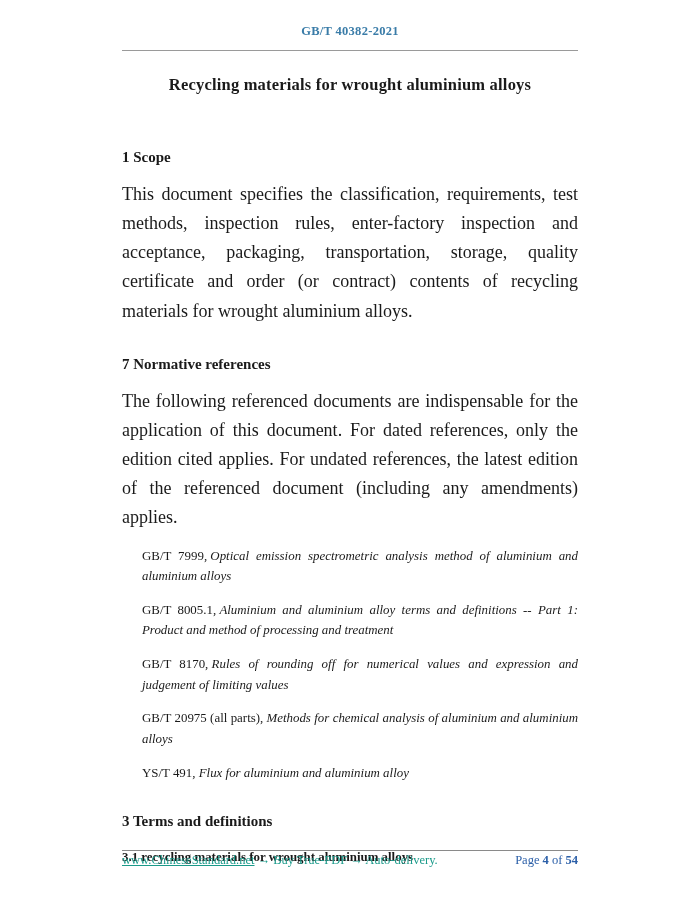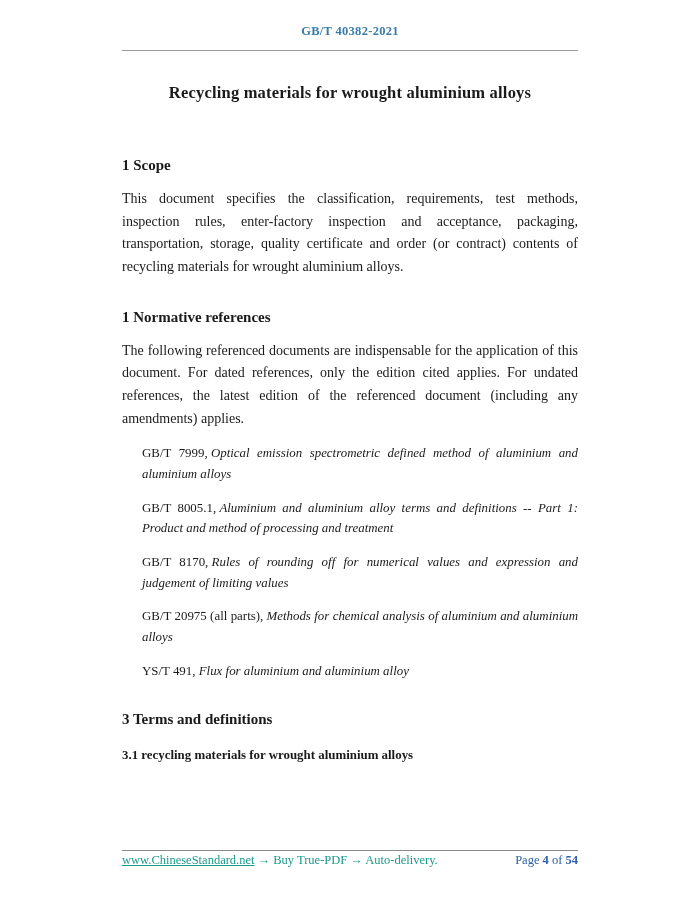--- a/index.html
+++ b/index.html
@@ -28,33 +28,33 @@
   }
   .header-rule {
     border: none;
     border-top: 1px solid #9a9a9a;
     margin: 11px 0 0 0;
   }
   .doc-title {
     text-align: center;
     font-size: 16.5px;
     font-weight: bold;
-    margin-top: 32px;
+    margin-top: 24px;
     letter-spacing: 0.2px;
   }
   .sec-heading {
     font-size: 15px;
     font-weight: bold;
     margin: 30px 0 0 0;
   }
   .sec-heading.first {
     margin-top: 54px;
   }
   .para {
-    font-size: 14px;
+    font-size: 18px;
     line-height: 1.62;
     text-align: justify;
     margin: 14px 0 0 0;
   }
   .ref {
     font-size: 12.9px;
     line-height: 1.6;
     text-align: justify;
     margin: 13px 0 0 20px;
   }
@@ -108,25 +108,25 @@
 <div class="page">
 
   <div class="doc-header">GB/T 40382-2021</div>
   <hr class="header-rule">
 
   <div class="doc-title">Recycling materials for wrought aluminium alloys</div>
 
   <div class="sec-heading first">1 Scope</div>
   <p class="para">This document specifies the classification, requirements, test methods, inspection rules, enter-factory inspection and acceptance, packaging, transportation, storage, quality certificate and order (or contract) contents of recycling materials for wrought aluminium alloys.</p>
 
-  <div class="sec-heading">1 Normative references</div>
+  <div class="sec-heading">7 Normative references</div>
   <p class="para">The following referenced documents are indispensable for the application of this document. For dated references, only the edition cited applies. For undated references, the latest edition of the referenced document (including any amendments) applies.</p>
 
   <p class="ref">
-    <span class="ref-code">GB/T 7999,</span><span class="ref-title">Optical emission spectrometric defined method of aluminium and aluminium alloys</span>
+    <span class="ref-code">GB/T 7999,</span><span class="ref-title">Optical emission spectrometric analysis method of aluminium and aluminium alloys</span>
   </p>
   <p class="ref">
     <span class="ref-code">GB/T 8005.1,</span><span class="ref-title">Aluminium and aluminium alloy terms and definitions -- Part 1: Product and method of processing and treatment</span>
   </p>
   <p class="ref">
     <span class="ref-code">GB/T 8170,</span><span class="ref-title">Rules of rounding off for numerical values and expression and judgement of limiting values</span>
   </p>
   <p class="ref">
     <span class="ref-code">GB/T 20975 (all parts),</span><span class="ref-title">Methods for chemical analysis of aluminium and aluminium alloys</span>
   </p>

